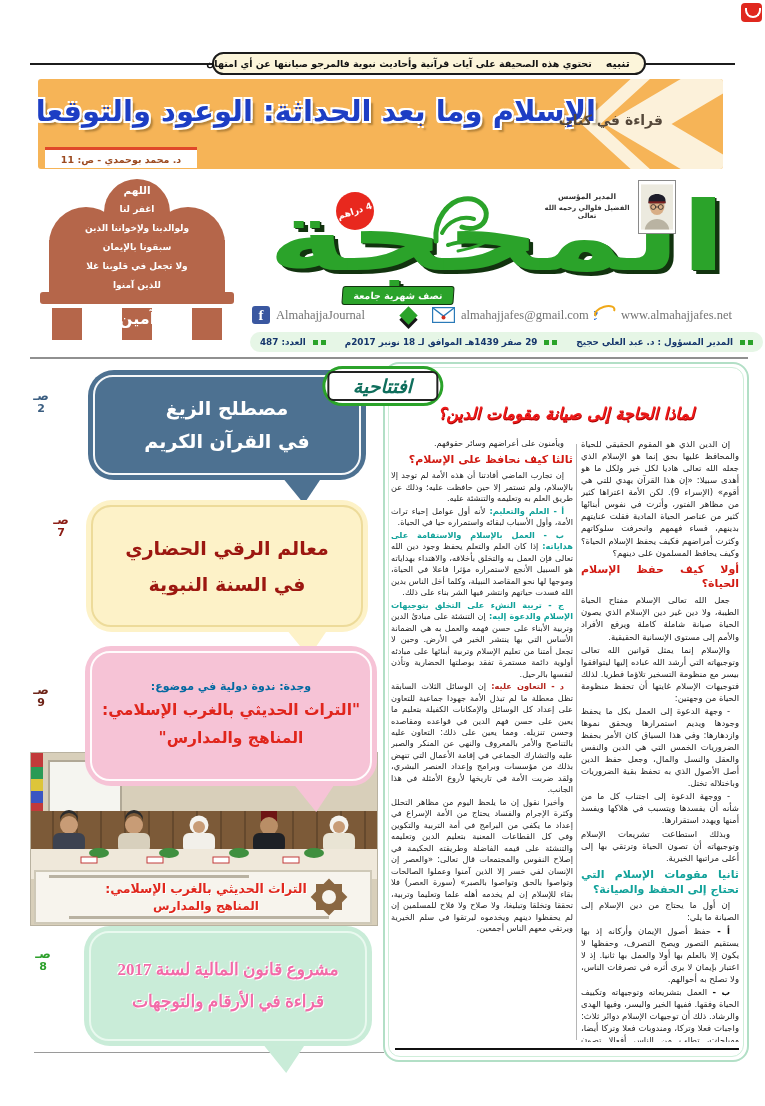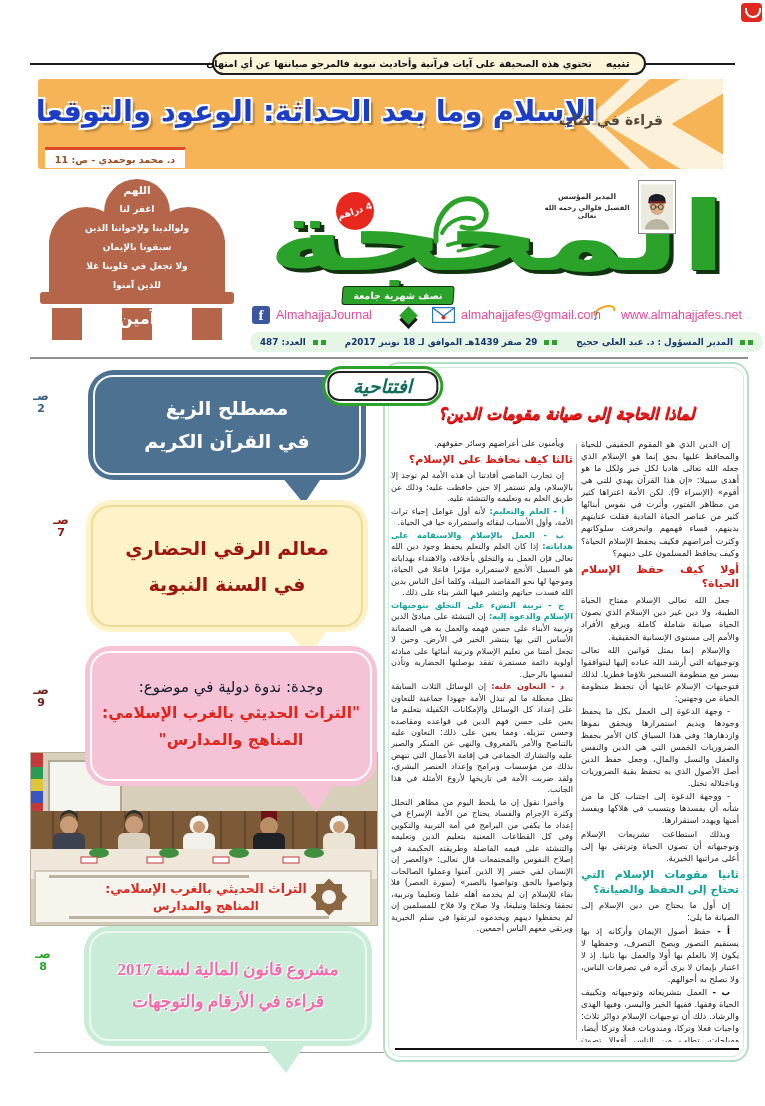--- a/index.html
+++ b/index.html
@@ -17,21 +17,21 @@
   .notice-pill { left:212px; top:52px; width:434px; height:23px; background:#fcf5da; border:2px solid #1c1c1c; border-radius:12px; display:flex; align-items:center; padding:0 14px; gap:14px; }
   .notice-label { font-weight:bold; font-size:11px; color:#111; white-space:nowrap; }
   .notice-text { font-size:9.5px; font-weight:bold; color:#111; white-space:nowrap; }
 
   
   .band { left:38px; top:79px; width:685px; height:90px; background:#f6b457; border-radius:3px; overflow:hidden; }
   .band svg { position:absolute; right:0; top:0; }
   .kicker { position:absolute; right:60px; top:33px; font-size:14px; font-weight:bold; color:#55483a; z-index:2; }
   .headline { position:absolute; left:6px; top:16px; width:552px; text-align:center; font-size:29px; font-weight:bold; color:#1d3ec4; line-height:1.15; white-space:nowrap;
     text-shadow:-2px -2px 0 #fff, 2px -2px 0 #fff, -2px 2px 0 #fff, 2px 2px 0 #fff, 4px 4px 2px rgba(60,40,0,.35); }
-  .byline { position:absolute; left:7px; top:68px; width:140px; height:21px; background:#fff; border-top:3px solid #e0482a; display:flex; align-items:center; justify-content:center; font-size:9.5px; font-weight:bold; color:#9c4a20; }
+  .byline { position:absolute; left:7px; top:68px; width:152px; height:21px; background:#fff; border-top:3px solid #e0482a; display:flex; align-items:center; justify-content:center; font-size:9.5px; font-weight:bold; color:#9c4a20; }
 
   
   .mosque { left:30px; top:174px; width:214px; height:166px; }
   .mosque svg { position:absolute; inset:0; }
   .mosque-text { position:absolute; inset:0; display:flex; flex-direction:column; align-items:center; padding-top:7px; color:#fff; font-weight:bold; text-align:center; }
   .prayer-line { font-size:9px; line-height:19px; white-space:nowrap; }
   .prayer-line:nth-child(1) { font-size:10.5px; }
   .prayer-line:nth-child(7) { margin-top:14px; font-size:16px; }
 
   .logo-wrap { left:246px; top:164px; width:502px; height:144px; display:flex; align-items:center; justify-content:center; overflow:visible; }
@@ -42,21 +42,21 @@
   .seal { left:428px; top:189px; width:66px; height:70px; z-index:2; }
   .tagline { left:342px; top:286px; width:112px; height:19px; background:#2ba32a; border:1px solid #12330f; border-radius:3px; transform:skewX(-4deg); display:flex; align-items:center; justify-content:center; z-index:3; }
   .tagline span { color:#fff; font-size:9.5px; font-weight:bold; white-space:nowrap; }
 
   .founder { left:538px; top:192px; width:98px; text-align:center; }
   .founder-title { font-size:7.5px; font-weight:bold; color:#333; }
   .founder-name { font-size:6.8px; font-weight:bold; color:#333; margin-top:3px; }
   .founder-photo { left:638px; top:180px; width:38px; height:54px; background:#fff; border:1px solid #8a8a8a; padding:2px; }
 
   .fb-icon { left:252px; top:306px; width:18px; height:18px; background:#3a57a0; border-radius:3px; color:#fff; font-family:"Liberation Serif",serif; font-weight:bold; font-size:15px; display:flex; align-items:flex-end; justify-content:center; line-height:17px; }
-  .latin { direction:ltr; font-family:Liberation Sans, sans-serif; color:#ec4899; font-size:12.5px; white-space:nowrap;text-align:center; }
+  .latin { direction:ltr; font-family:Liberation Serif, serif; color:#737373; font-size:12.5px; white-space:nowrap;text-align:center; }
   .fb-text { left:276px; top:308px; }
   .diamond { left:402px; top:309px; width:13px; height:13px; background:#2ba32a; transform:rotate(45deg); box-shadow:3px 3px 0 #161616; }
   .mail-icon { left:432px; top:307px; width:23px; height:16px; }
   .mail-text { left:461px; top:308px; }
   .ie-icon { left:594px; top:303px; width:22px; height:22px; }
   .web-text { left:621px; top:308px; }
 
   .infobar { left:250px; top:332px; width:513px; height:20px; background:#e6f6e6; border-radius:10px; display:flex; align-items:center; justify-content:space-between; padding:0 10px; }
   .info-item { display:flex; align-items:center; gap:3px; font-size:8.8px; font-weight:bold; color:#15356b; white-space:nowrap; }
   .sq { width:5px; height:5px; background:#2ba32a; display:inline-block; }
@@ -76,21 +76,21 @@
   .pm-blue { color:#3a5d80; left:28px; top:390px; }
 
   .t-yellow { left:86px; top:500px; width:282px; height:132px; background:#fdf2c8; }
   .t-yellow .inner { border:2px solid #eddb9a; }
   .t-yellow .l { color:#9c1710; font-size:19px; font-weight:bold; line-height:1.9; }
   .tail-yellow { left:286px; top:629px; width:42px; height:28px; background:#fdf2c8; }
   .pm-yellow { color:#8c1d15; left:48px; top:514px; }
 
   .t-pink { left:85px; top:646px; width:292px; height:140px; background:#f6c3d6; z-index:3; }
   .t-pink .inner { border:2px solid rgba(255,255,255,.95); }
-  .t-pink .k { color:#0f172a; font-size:15px; font-weight:normal; margin-bottom:4px; }
+  .t-pink .k { color:#0369a1; font-size:11px; font-weight:bold; margin-bottom:4px; }
   .t-pink .l { color:#e0251c; font-size:15.5px; font-weight:bold; line-height:1.75; }
   .tail-pink { left:292px; top:782px; width:44px; height:30px; background:#f6c3d6; z-index:3; }
   .pm-pink { color:#6e2418; left:28px; top:684px; }
 
   .t-green { left:84px; top:926px; width:288px; height:120px; background:#c9ecd8; z-index:2; }
   .t-green .inner { border:2px solid #e9f9ef; }
   .t-green .l { color:#f26ba8; font-size:17px; font-weight:bold; line-height:1.9; text-shadow:1px 1px 0 #fff, -1px -1px 0 #fff;font-family:Liberation Serif, serif; }
   .tail-green { left:262px; top:1043px; width:44px; height:30px; background:#c9ecd8; }
   .pm-green { color:#2da02b; left:30px; top:948px; }
 
@@ -101,21 +101,21 @@
   
   .photo { left:30px; top:752px; width:348px; height:174px; z-index:1; overflow:hidden; border:1px solid #b9b2a0; }
   .banner-l1 { position:absolute; left:30px; top:128px; width:290px; text-align:center; color:#e0281e; font-size:12.5px; font-weight:bold; text-shadow:1px 1px 0 #fff; z-index:2; }
   .banner-l2 { position:absolute; left:30px; top:146px; width:290px; text-align:center; color:#e0281e; font-size:12px; font-weight:bold; text-shadow:1px 1px 0 #fff; z-index:2; }
 
   
   .frame { left:383px; top:362px; width:366px; height:700px; border:2px solid #b2dfc6; border-radius:16px; }
   .frame-inner { position:absolute; inset:3px; border:1px solid #cfeeda; border-radius:12px; }
   .badge { left:50%; transform:translateX(-50%); top:366px; z-index:2; }
   .badge .b-out { display:inline-block; border:3px solid #2ba32a; border-radius:22px; padding:2px; background:#fff; }
-  .badge .b-in { display:inline-block; border:2px solid #222; border-radius:12px; padding:2px 24px; font-size:19px; font-weight:bold; font-style:italic; color:#0f6e5c; }
+  .badge .b-in { display:inline-block; border:2px solid #222; border-radius:6px; padding:2px 24px; font-size:19px; font-weight:bold; font-style:italic; color:#0f6e5c; }
   .ed-title { left:391px; top:404px; width:350px; text-align:center; font-size:16px; font-weight:bold; color:#ee1a1a; text-shadow:0.5px 0.5px 0 #a00;font-style:italic; }
 
   .col { direction:rtl; text-align:justify; color:#1c1c1c; overflow:hidden; }
   .col-right { left:581px; top:438px; width:158px; height:604px; font-size:8.5px; line-height:1.42; }
   .col-left { left:391px; top:438px; width:182px; height:604px; font-size:8.2px; line-height:1.4; }
   .blk-p { margin:0 0 1px; text-indent:9px; }
   .blk-h { font-weight:bold; font-size:11px; line-height:1.35; margin:4px 0 2px; text-indent:0; }
   .v-red { color:#d11a12; }
   .v-teal { color:#12a29a; }
   .lead { font-weight:bold; }

